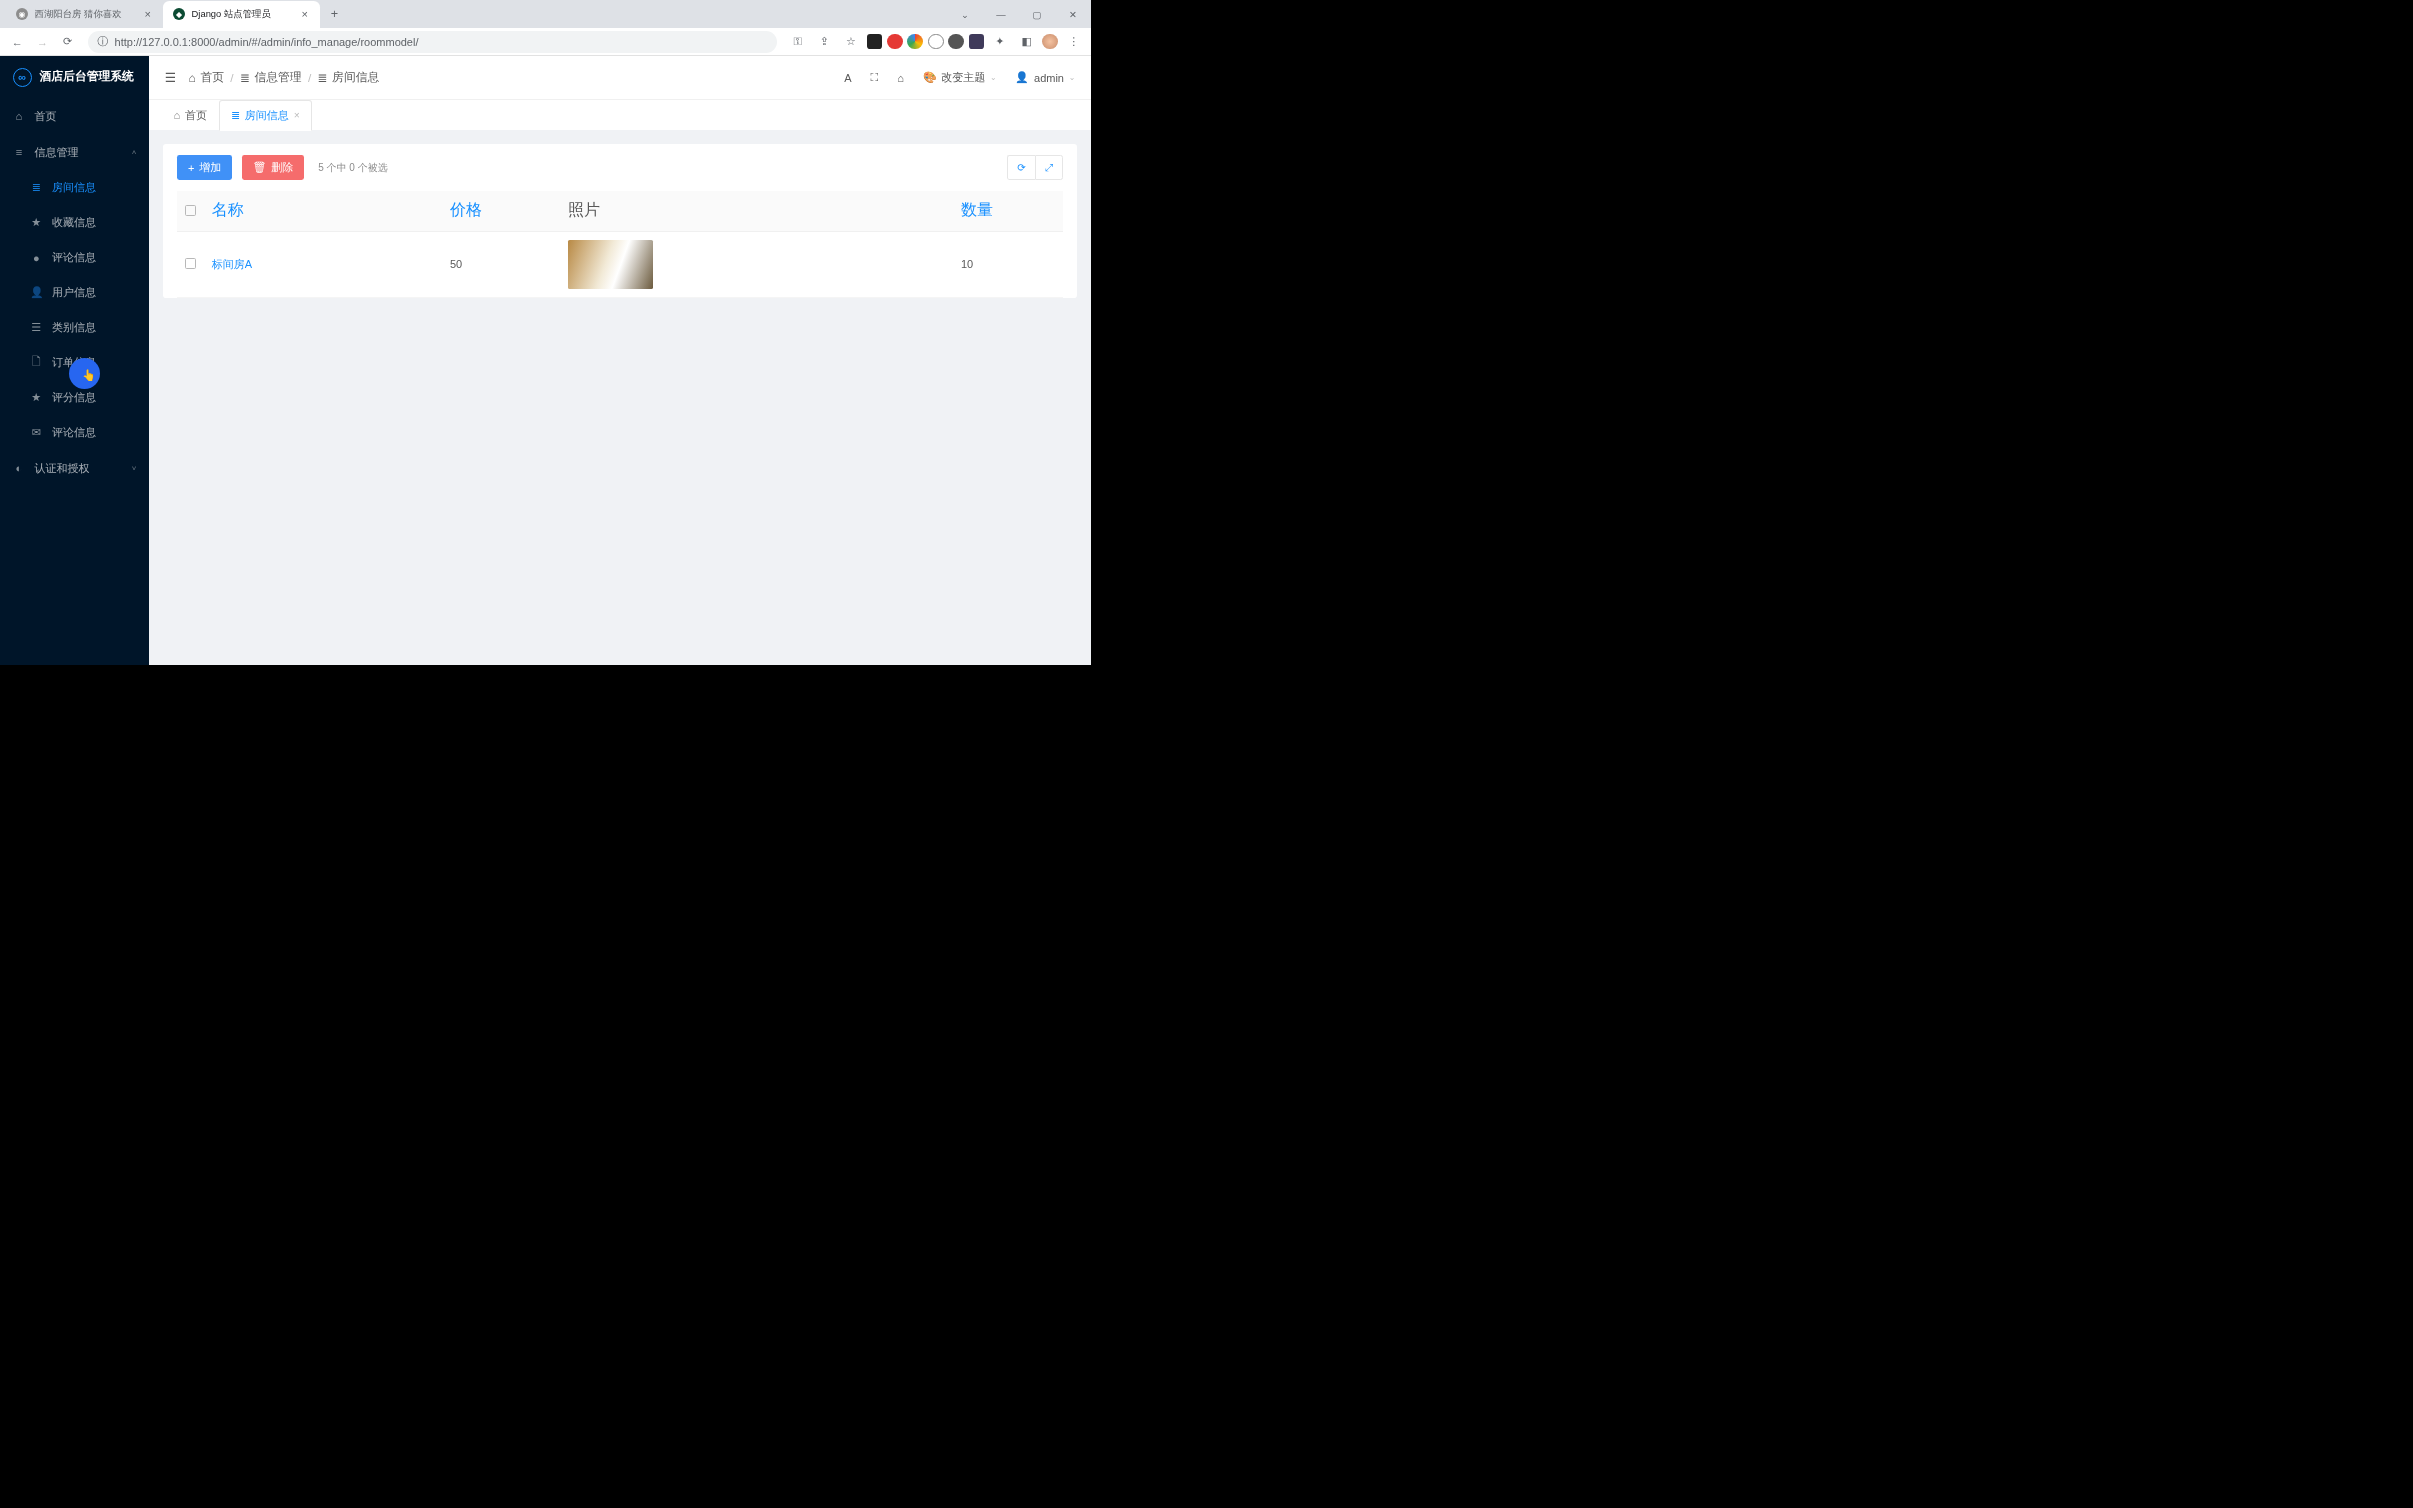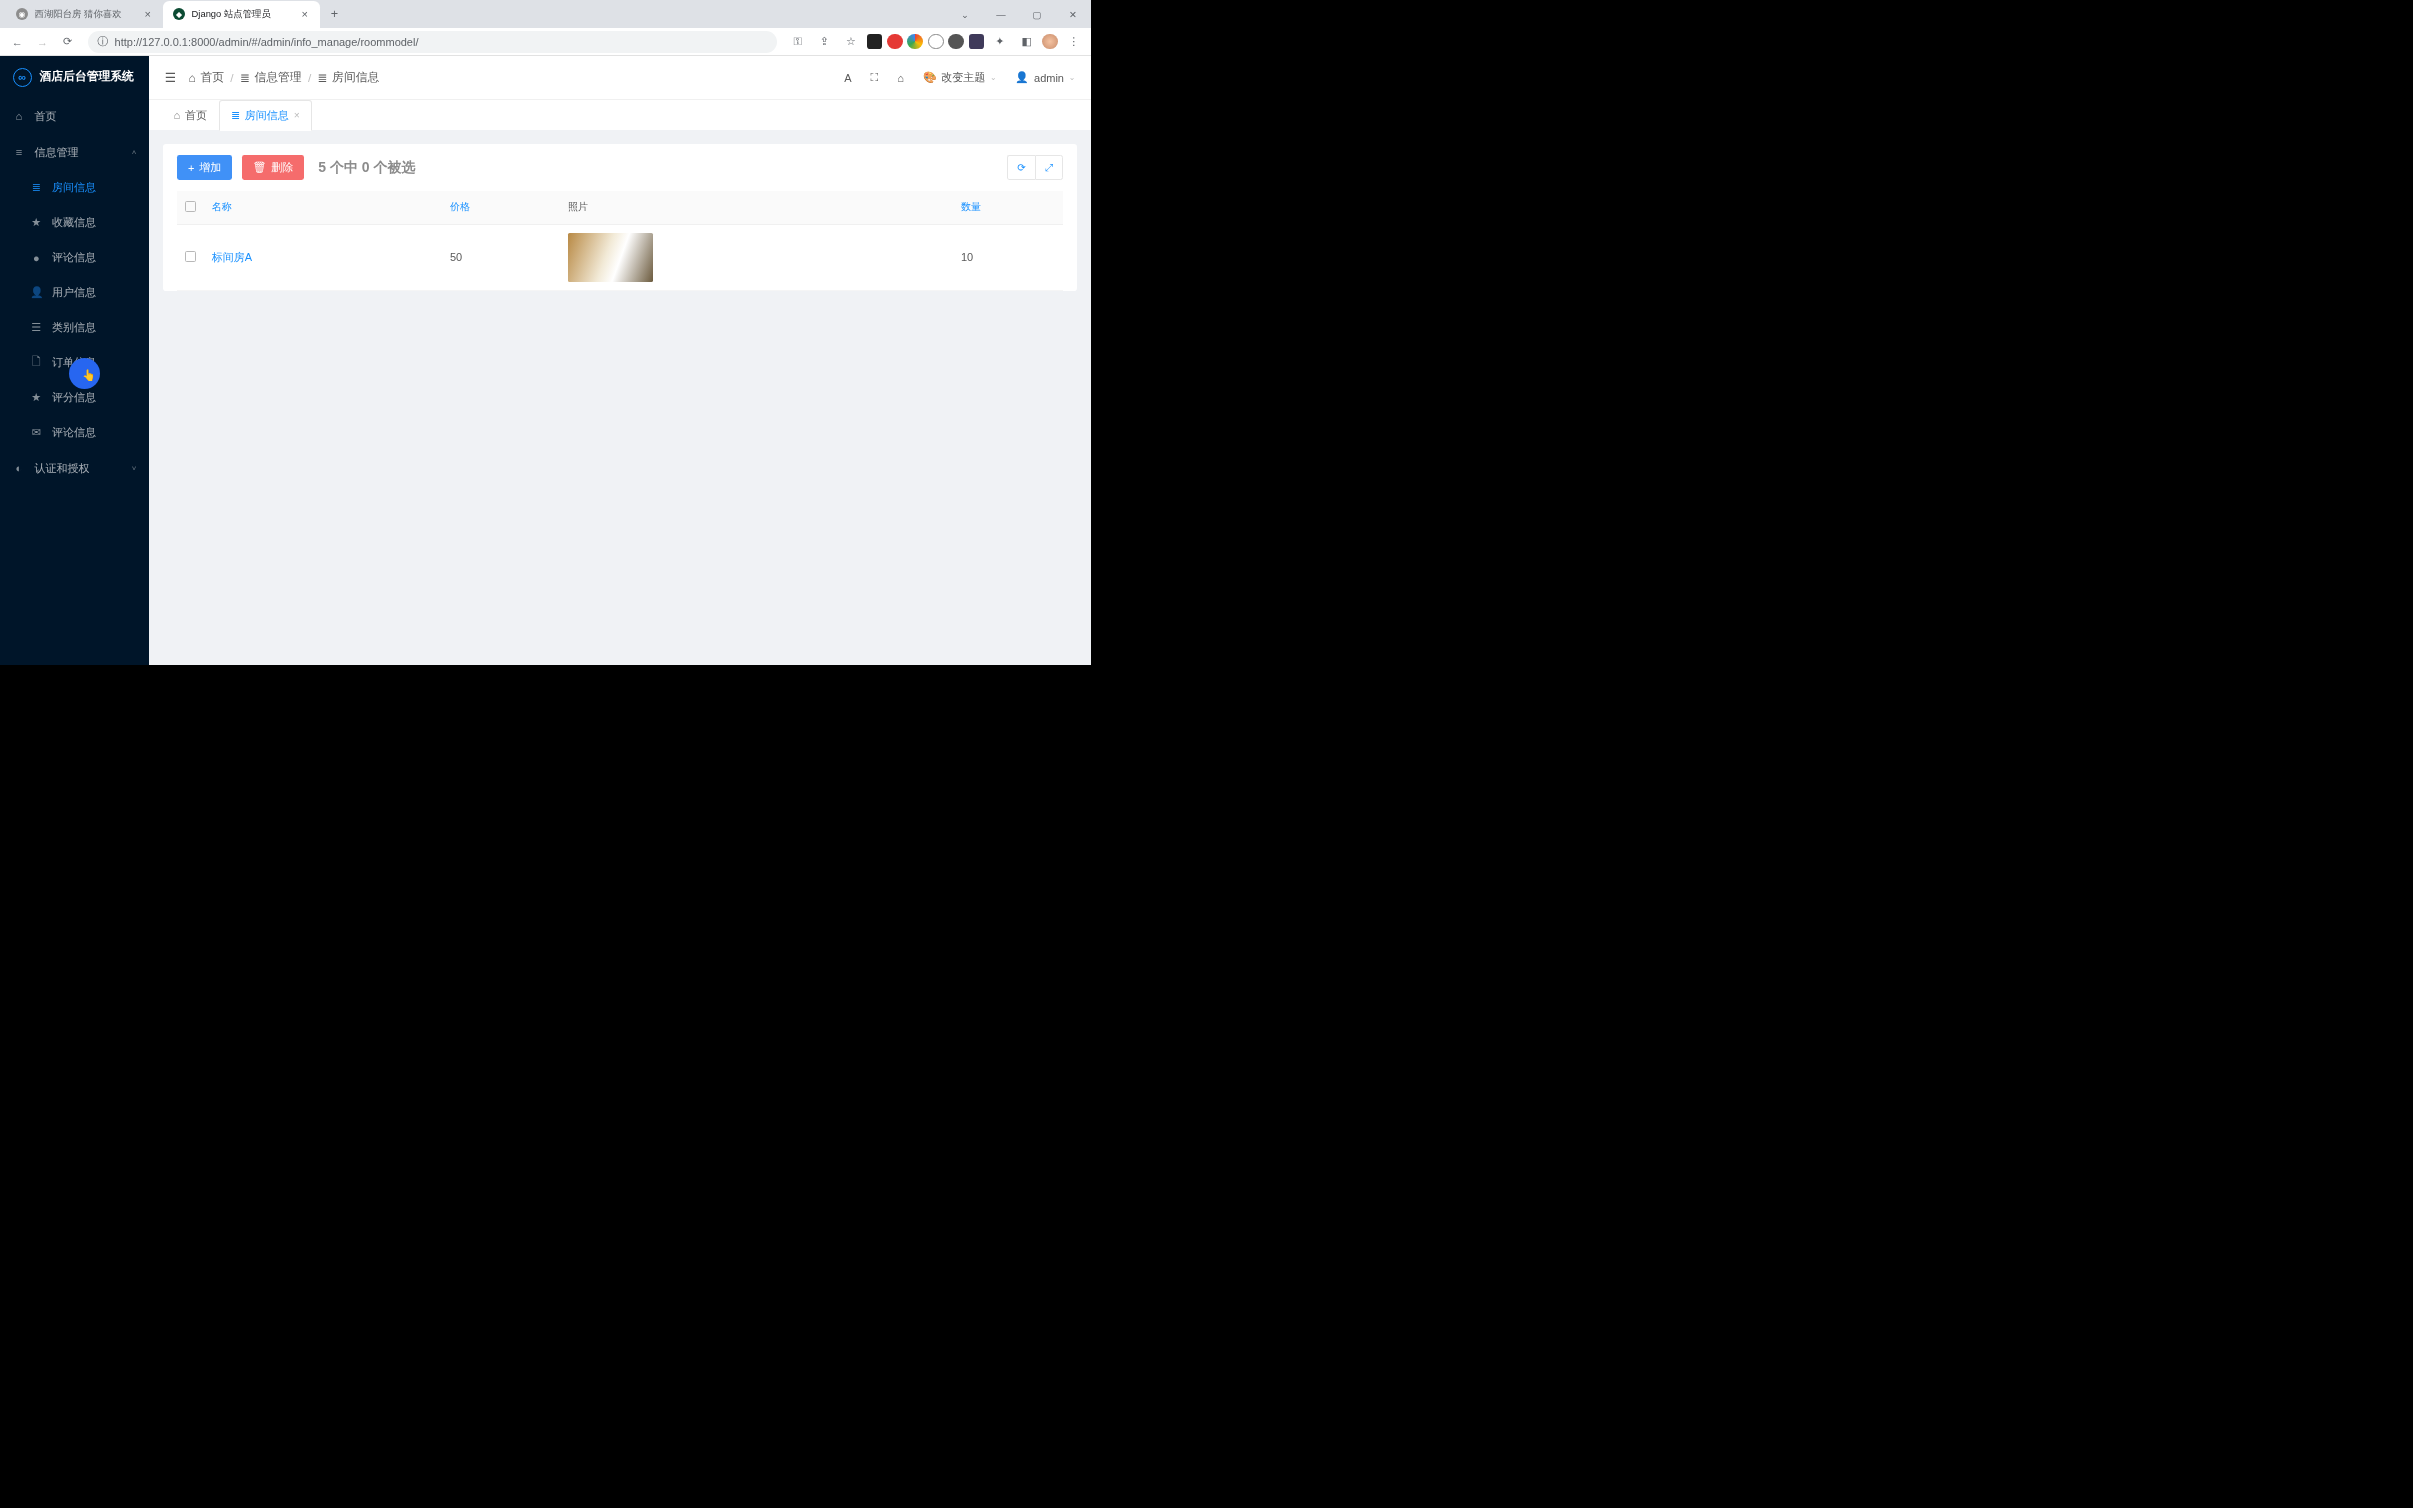--- a/index.html
+++ b/index.html
@@ -57,28 +57,28 @@
 .page-tab.active { border: 0.8px solid #e6e6e6; border-bottom: 0.8px solid #fff; color: #1890ff; border-radius: 3.1px 3.1px 0 0; margin-bottom: -0.8px; }
 .page-tab .tab-x { font-size: 7.9px; color: #bfbfbf; }
 
 .content { padding: 14px; flex: 1; }
 .card { background: #fff; border-radius: 3.1px; padding: 0; }
 
 .card-toolbar { display: flex; align-items: center; padding: 11px 14px; gap: 9.4px; }
 .btn { display: inline-flex; align-items: center; gap: 4.7px; height: 25px; padding: 0 11px; border-radius: 2.4px; font-size: 11px; border: none; cursor: pointer; }
 .btn-primary { background: #4091f7; color: #fff; }
 .btn-danger { background: #f56c6c; color: #fff; }
-.sel-info { color: #8c8c8c; font-size: 14px; margin-left: 4.7px; font-weight: bold; }
+.sel-info { color: #8c8c8c; font-size: 10px; margin-left: 4.7px; }
 .tb-right { margin-left: auto; display: flex; gap: 0; }
 .icon-btn { width: 28px; height: 25px; border: 0.8px solid #e6e6e6; display: flex; align-items: center; justify-content: center; color: #1890ff; font-size: 10.2px; }
 .icon-btn:first-child { border-radius: 2.4px 0 0 2.4px; border-right: none; }
 .icon-btn:last-child { border-radius: 0 2.4px 2.4px 0; }
 
 .table { width: calc(100% - 28px); margin: 0 14px 14px; border-collapse: collapse; }
-.table th { text-align: left; padding: 9.4px 7.9px; font-weight: 500; font-size: 10px; color: #595959; border-bottom: 0.8px solid #f0f0f0; background: #fafafa; }
+.table th { text-align: left; padding: 9.4px 7.9px; font-weight: 500; font-size: 16px; color: #595959; border-bottom: 0.8px solid #f0f0f0; background: #fafafa; }
 .table th.sortable { color: #1890ff; }
 .table td { padding: 7.9px 7.9px; font-size: 11px; color: #595959; border-bottom: 0.8px solid #f5f5f5; vertical-align: middle; }
 .table tbody tr:nth-child(even) td { background: #fafafa; }
 .table .name-link { color: #1890ff; }
 .table .chk { width: 23.6px; }
 .checkbox { width: 11px; height: 11px; border: 0.8px solid #b8b8b8; border-radius: 1.6px; display: inline-block; }
 .thumb { width: 85px; height: 49px; border-radius: 1.6px; }
 .thumb1 { background: linear-gradient(120deg,#8fa4b8 0%,#c7d1da 45%,#e6ecf1 65%,#5d7488 100%); }
 .thumb2 { background: linear-gradient(110deg,#6d5030 0%,#c9b18c 40%,#f4eedd 60%,#7fa8c9 100%); }
 .thumb3 { background: linear-gradient(110deg,#8a6a35 0%,#d8c07f 35%,#f9f3df 55%,#a77f3e 100%); }

